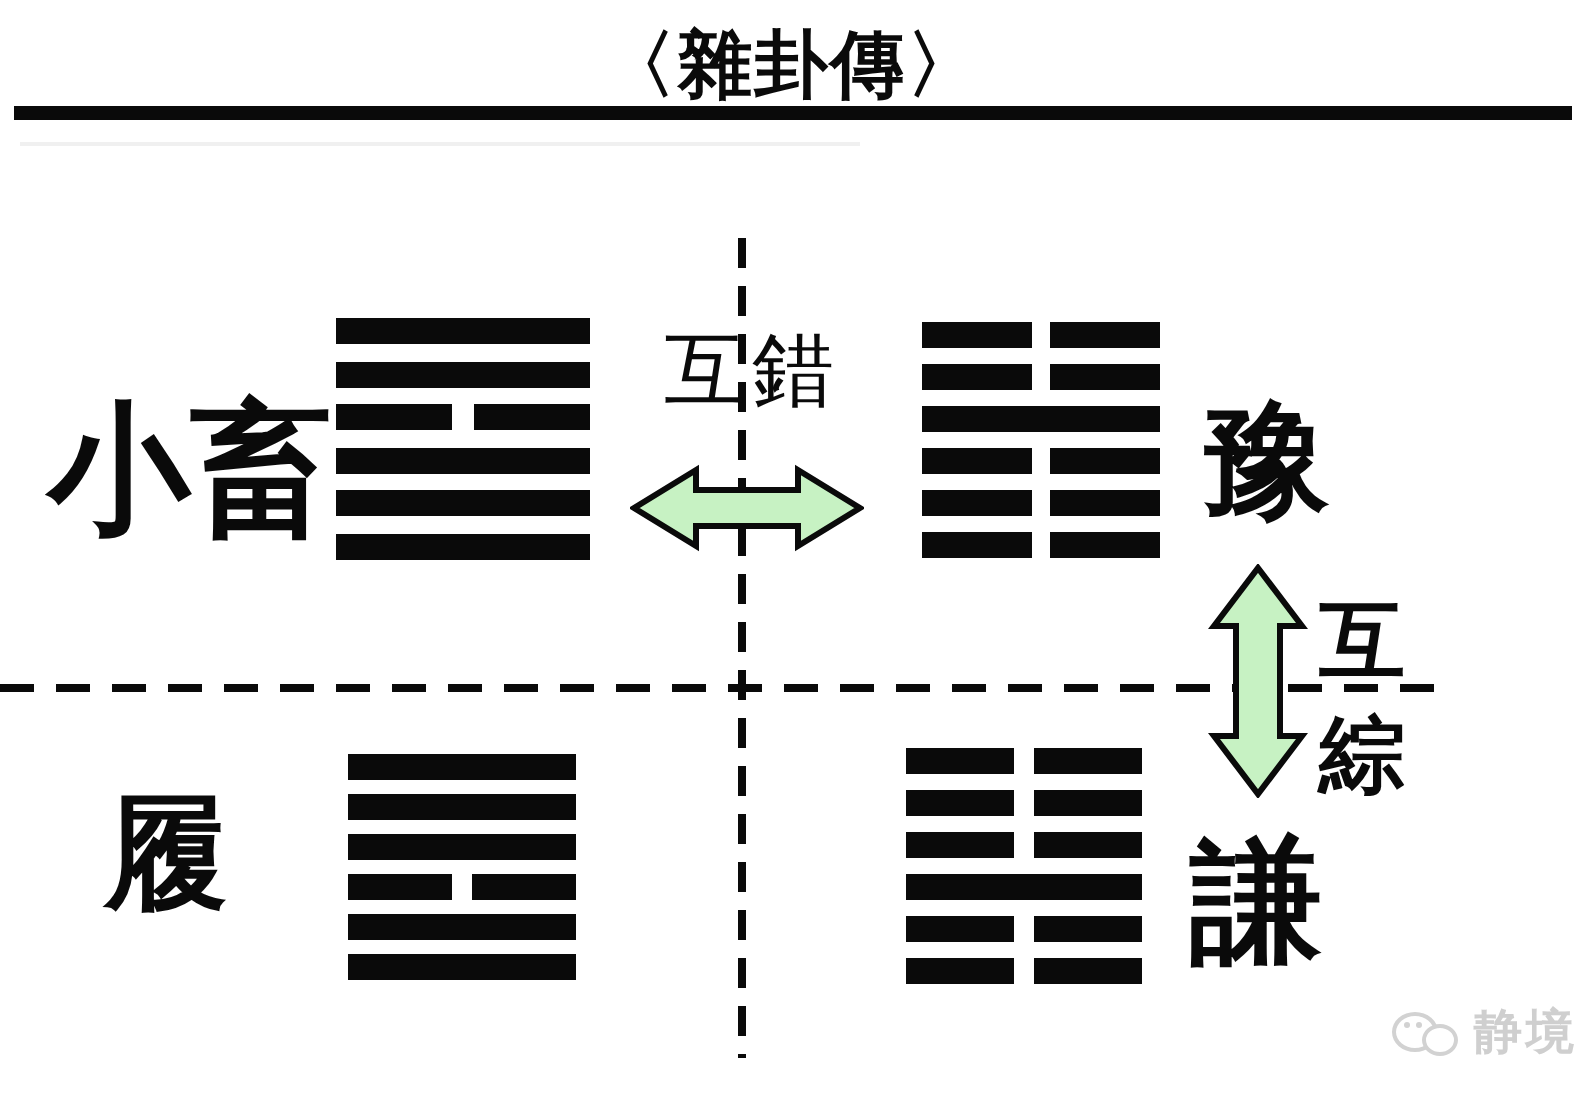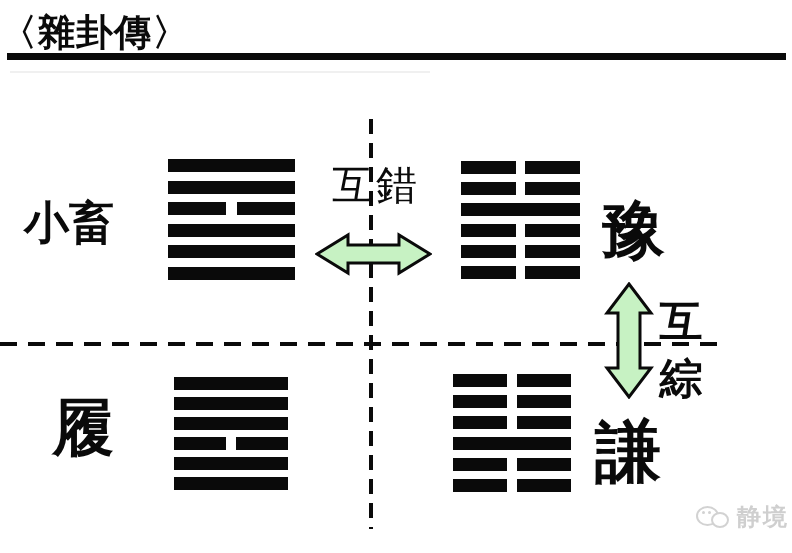--- a/index.html
+++ b/index.html
@@ -9,20 +9,21 @@
     height: 553px;
     background: #ffffff;
     overflow: hidden;
     font-family: "Liberation Serif", serif;
     color: #0a0a0a;
   }
   
   .title {
     position: absolute;
     top: 8px; left: 0; width: 100%;
+    text-align: center;
     font-size: 37px;
     font-weight: 700;
     letter-spacing: 1px;
     z-index: 2;
   }
   .rule-thick {
     position: absolute;
     left: 7px; top: 53px;
     width: 779px; height: 7px;
     background: #0a0a0a;
@@ -71,21 +72,21 @@
   }
   .hex-line.broken .seg { width: 46%; height: 100%; background: #0a0a0a; }
   
   .hx-label {
     position: absolute;
     font-weight: 700;
     line-height: 1;
     white-space: nowrap;
     z-index: 2;
   }
-  .label-xiaoxu { left: 24px;  top: 201px; font-size: 45px; }
+  .label-xiaoxu { left: 24px;  top: 201px; font-size: 71px; }
   .label-yu     { left: 601px; top: 199px; font-size: 64px; }
   .label-lu     { left: 52px;  top: 397px; font-size: 62px; }
   .label-qian   { left: 595px; top: 420px; font-size: 66px; }
   
   .rel-cuo {
     position: absolute;
     left: 331px; top: 164px;
     width: 90px;
     font-size: 41px;
     font-weight: 400;

